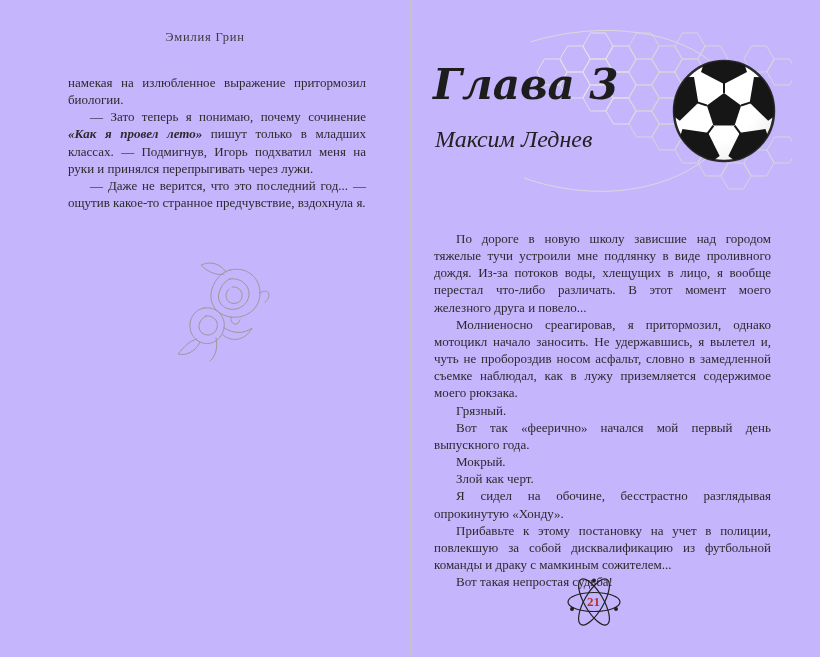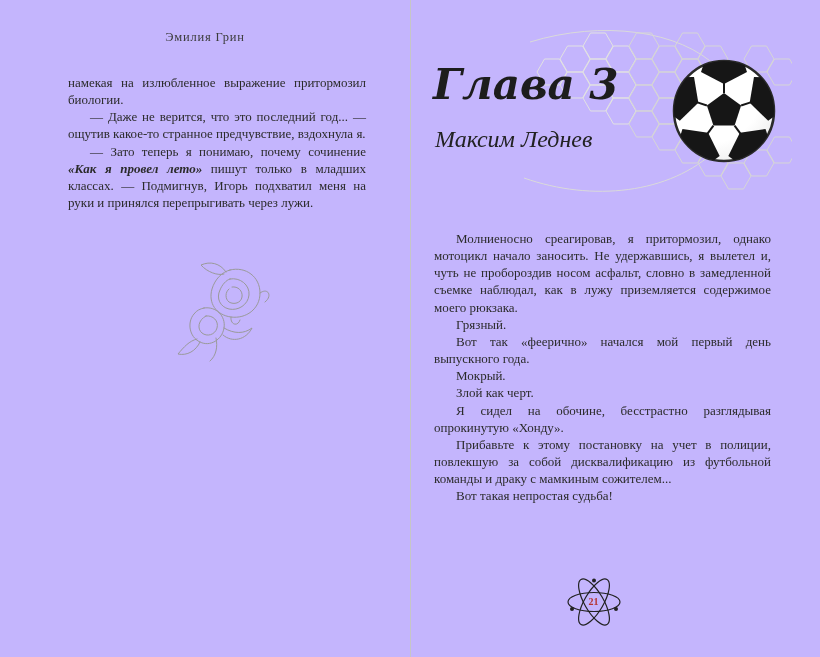--- a/index.html
+++ b/index.html
@@ -47,35 +47,35 @@
   .ball-art { position: absolute; top: 16px; right: 6px; width: 280px; height: 210px; }
 
   .page-footer {
     position: absolute; bottom: 30px; left: 0; width: 100%;
     display: flex; justify-content: center;
   }
   .atom-wrap { position: relative; width: 58px; height: 50px; }
   .atom-wrap svg { position: absolute; top: 0; left: 0; }
   .page-number {
     position: absolute; top: 50%; left: 50%; transform: translate(-50%, -52%);
-    color: #b5342f; font-size: 10px; font-weight: bold;
+    color: #b5342f; font-size: 13px; font-weight: bold;
   }
 </style>
 </head>
 <body>
 
 <div class="spread">
 
   <div class="page left-page">
     <div class="running-header">Эмилия Грин</div>
 
     <div class="body-text left-text">
       <p>намекая на излюбленное выражение притормозил биологии.</p>
+      <p class="indent"><span>— Зато теперь я понимаю, почему сочинение </span><em class="title-quote">«Как я провел лето»</em><span> пишут только в младших классах. — Подмигнув, Игорь подхватил меня на руки и принялся перепрыгивать через лужи.</span></p>
       <p class="indent">— Даже не верится, что это последний год... — ощутив какое-то странное предчувствие, вздохнула я.</p>
-      <p class="indent"><span>— Зато теперь я понимаю, почему сочинение </span><em class="title-quote">«Как я провел лето»</em><span> пишут только в младших классах. — Подмигнув, Игорь подхватил меня на руки и принялся перепрыгивать через лужи.</span></p>
     </div>
 
     <div class="flower">
       <svg viewBox="0 0 122 118" width="122" height="118">
         <g fill="none" stroke="#9a9a9a" stroke-width="1" stroke-linecap="round">
           <path d="M64 24 C80 20 94 31 94 47 C94 63 80 73 65 71 C50 69 42 57 46 43 C49 33 56 26 64 24 Z"></path>
           <path d="M64 33 C74 31 84 39 83 49 C82 59 72 65 63 63 C54 61 50 52 54 44 C56 39 60 34 64 33 Z"></path>
           <path d="M66 41 C72 40 77 45 76 51 C75 57 68 59 63 56 C59 53 59 46 63 43"></path>
           <path d="M94 47 C102 41 107 50 99 56"></path>
           <path d="M65 71 C64 79 72 81 74 74"></path>
@@ -168,20 +168,21 @@
             <line x1="0" y1="-18" x2="0" y2="-28" transform="rotate(288)"></line>
           </g>
         </g>
       </svg>
     </div>
 
     <h1 class="chapter-title">Глава 3</h1>
     <h2 class="chapter-subtitle">Максим Леднев</h2>
 
     <div class="body-text right-text">
+      <p class="indent">По дороге в новую школу зависшие над городом тяжелые тучи устроили мне подлянку в виде проливного дождя. Из-за потоков воды, хлещущих в лицо, я вообще перестал что-либо различать. В этот момент моего железного друга и повело...</p>
       <p class="indent">Молниеносно среагировав, я притормозил, однако мотоцикл начало заносить. Не удержавшись, я вылетел и, чуть не пробороздив носом асфальт, словно в замедленной съемке наблюдал, как в лужу приземляется содержимое моего рюкзака.</p>
       <p class="indent">Грязный.</p>
       <p class="indent">Вот так «феерично» начался мой первый день выпускного года.</p>
       <p class="indent">Мокрый.</p>
       <p class="indent">Злой как черт.</p>
       <p class="indent">Я сидел на обочине, бесстрастно разглядывая опрокинутую «Хонду».</p>
       <p class="indent">Прибавьте к этому постановку на учет в полиции, повлекшую за собой дисквалификацию из футбольной команды и драку с мамкиным сожителем...</p>
       <p class="indent">Вот такая непростая судьба!</p>
     </div>
 

